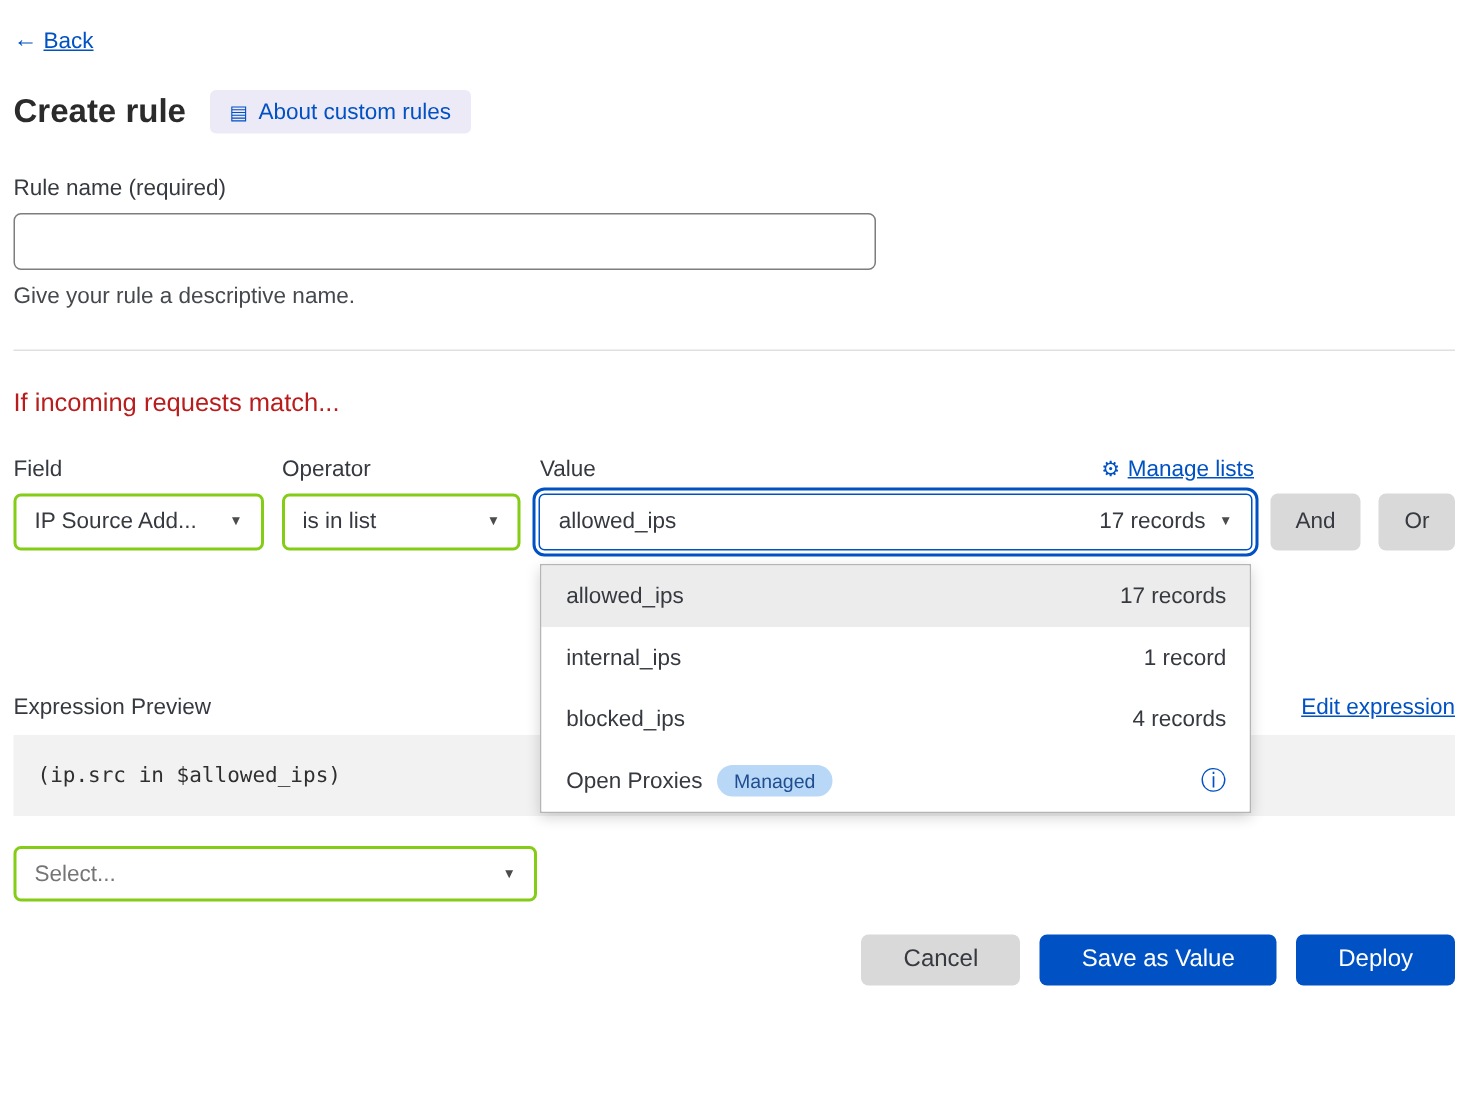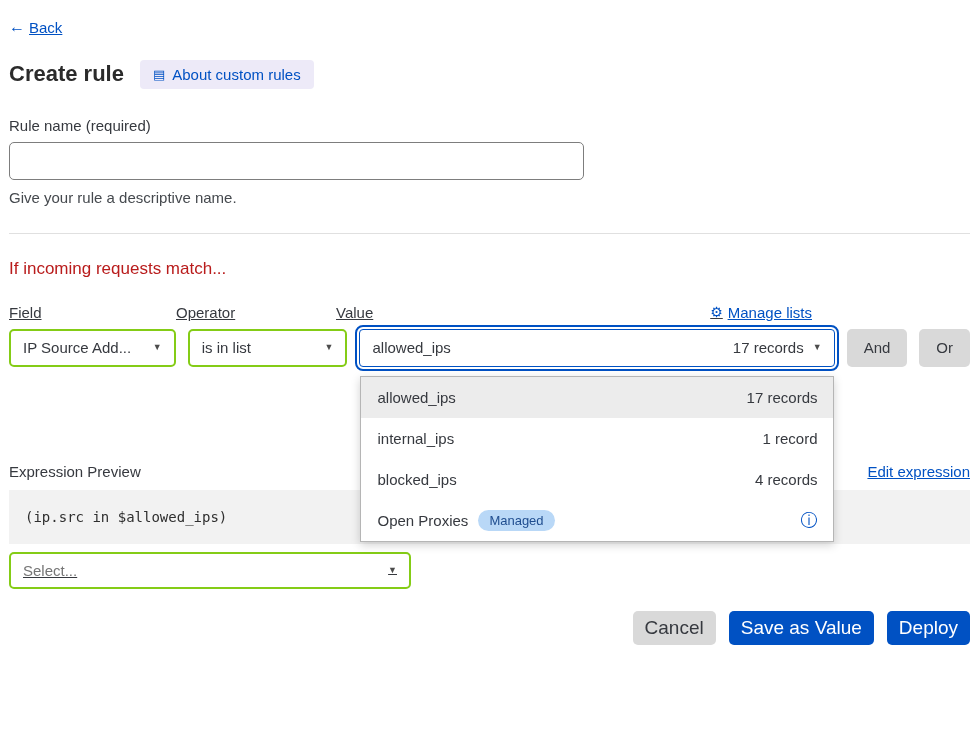--- a/index.html
+++ b/index.html
@@ -34,21 +34,21 @@
     display: block; margin-top: 8px; width: 575px; height: 38px;
     border: 1px solid #7d7d7d; border-radius: 5px; padding: 0 12px;
     font: inherit; color: #36393f; outline: none;
   }
   .helper { margin-top: 9px; color: #45494e; }
 
   hr.divider { border: 0; border-top: 1px solid #e0e0e0; margin: 27px 0 0; }
 
   h2.section-title { font-size: 17px; font-weight: 400; margin: 25px 0 0; color: #b91c1c; }
 
-  .labels-row { display: flex; margin-top: 25px; align-items: flex-end; text-decoration: underline; }
+  .labels-row { display: flex; gap: 12px; margin-top: 25px; align-items: flex-end; }
   .lab-field { width: 167px; }
   .lab-op { width: 160px; }
   .lab-value { width: 476px; display: flex; justify-content: space-between; align-items: center; }
   .manage-lists { display: inline-flex; align-items: center; gap: 5px; }
   .gear-icon { font-size: 14px; line-height: 1; }
 
   .controls-row { display: flex; gap: 12px; margin-top: 8px; height: 38px; }
   .select {
     border: 2px solid #84cc16; border-radius: 5px; background: #fff;
     display: flex; align-items: center; justify-content: space-between;
@@ -93,26 +93,26 @@
   .expr-row {
     margin-top: 96px; display: flex; justify-content: space-between; align-items: flex-end;
   }
   .code-block {
     margin-top: 10px; background: #f2f2f2; padding: 19px 16px;
     font-family: "DejaVu Sans Mono", monospace; font-size: 14px; color: #2f2f2f;
   }
 
   .then-title { margin-top: 30px; }
   .choose-label { margin-top: 22px; }
-  .action-select { width: 402px; height: 37px; margin-top: 8px; text-decoration: underline; }
+  .action-select { width: 349px; height: 37px; margin-top: 20px; }
 
   .footer { display: flex; justify-content: flex-end; gap: 13px; margin-top: 22px; }
   .btn {
-    height: 34px; border-radius: 5px; border: none; font: inherit; font-size: 19px;
-    padding: 0 12px; cursor: pointer;
+    height: 34px; border-radius: 5px; border: none; font: inherit; font-size: 16px;
+    padding: 0 28px; cursor: pointer;
   }
   .btn-gray { background: #d9d9d9; color: #36393f; }
   .btn-blue { background: #0051c3; color: #fff; }
 </style>
 </head>
 <body>
 
 <div class="page">
 
   <a class="back-link">

